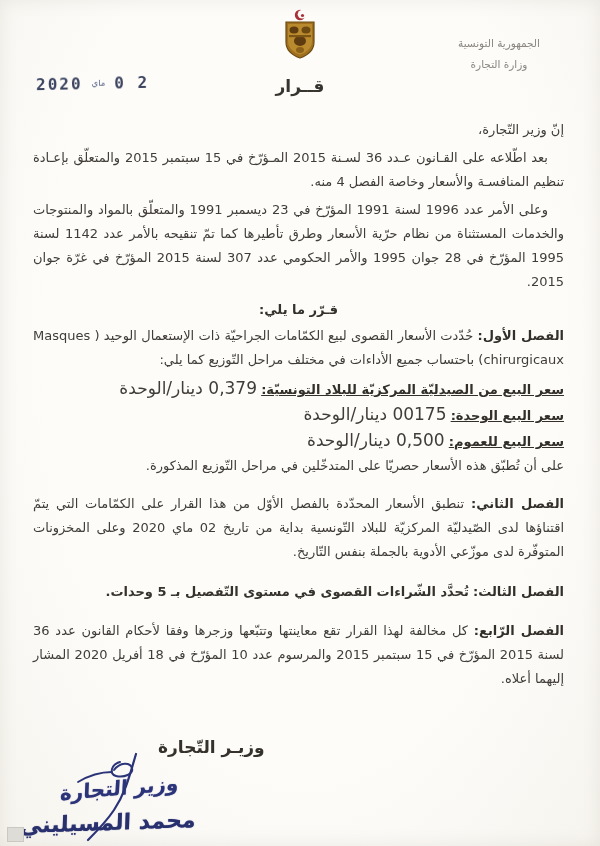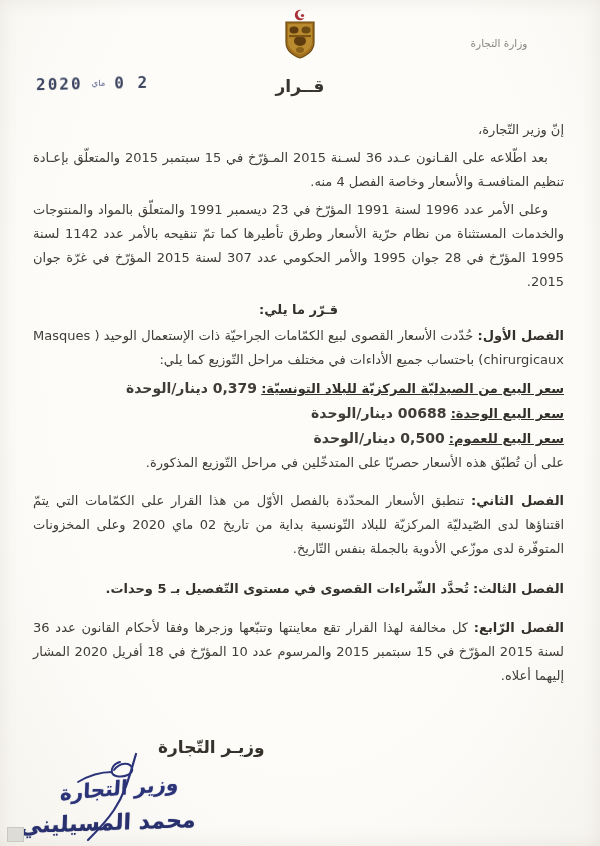--- a/index.html
+++ b/index.html
@@ -91,21 +91,21 @@
   .decision-intro {
     text-align: center;
     font-weight: bold;
     margin: 3px 0 2px 0 !important;
     color: #35322c;
   }
   .article-label { font-weight: bold; color: #33302a; }
   .article-3 .article-text { font-weight: bold; color: #36332d; }
   .price-line { line-height: 25px; }
   .price-label { font-weight: bold; color: #33302a; text-decoration: underline; }
-  .price-value { font-size: 14px; font-weight: bold; }
+  .price-value { font-size: 17px; }
   .price-note { margin-bottom: 14px !important; }
   .article-2 { margin-bottom: 16px !important; }
   .article-3 { margin-bottom: 15px !important; }
 
   
   .minister-title {
     position: absolute;
     top: 737px;
     left: 158px;
     font-size: 17px;
@@ -170,20 +170,21 @@
       <path d="M7 16 h24 v17 c0 7.5 -6 11.5 -12 13.6 c-6 -2.1 -12 -6.1 -12 -13.6 z" fill="#b98a2e"></path>
       <ellipse cx="13" cy="22" rx="4.5" ry="3.6" fill="#5e3c10"></ellipse>
       <ellipse cx="25" cy="22" rx="4.5" ry="3.6" fill="#6d4a12"></ellipse>
       <ellipse cx="19" cy="33" rx="6" ry="5" fill="#5e3c10"></ellipse>
       <rect x="8" y="27" width="22" height="2.2" fill="#7c5514"></rect>
       <ellipse cx="19" cy="42" rx="4" ry="3" fill="#8a6018"></ellipse>
     </svg>
   </div>
 
   <div class="gov-block">
+    <div>الجمهورية التونسية</div>
     <div>وزارة التجارة</div>
   </div>
 
   <div class="date-stamp">
     <span class="num">2020</span>
     <span class="month">ماي</span>
     <span class="num">0 2</span>
   </div>
 
   <h1 class="decree-title">قــرار</h1>
@@ -200,21 +201,21 @@
       <span class="article-label">الفصل الأول:</span>
       <span class="article-text">حُدّدت الأسعار القصوى لبيع الكمّامات الجراحيّة ذات الإستعمال الوحيد ( Masques chirurgicaux) باحتساب جميع الأداءات في مختلف مراحل التّوزيع كما يلي:</span>
     </p>
 
     <div class="price-line">
       <span class="price-label">سعر البيع من الصيدليّة المركزيّة للبلاد التونسيّة:</span>
       <span class="price-value">0,379 دينار/الوحدة</span>
     </div>
     <div class="price-line">
       <span class="price-label">سعر البيع الوحدة:</span>
-      <span class="price-value">00688 دينار/الوحدة</span>
+      <span class="price-value">00175 دينار/الوحدة</span>
     </div>
     <div class="price-line">
       <span class="price-label">سعر البيع للعموم:</span>
       <span class="price-value">0,500 دينار/الوحدة</span>
     </div>
 
     <p class="price-note">على أن تُطبّق هذه الأسعار حصريّا على المتدخّلين في مراحل التّوزيع المذكورة.</p>
 
     <p class="article article-2">
       <span class="article-label">الفصل الثاني:</span>

